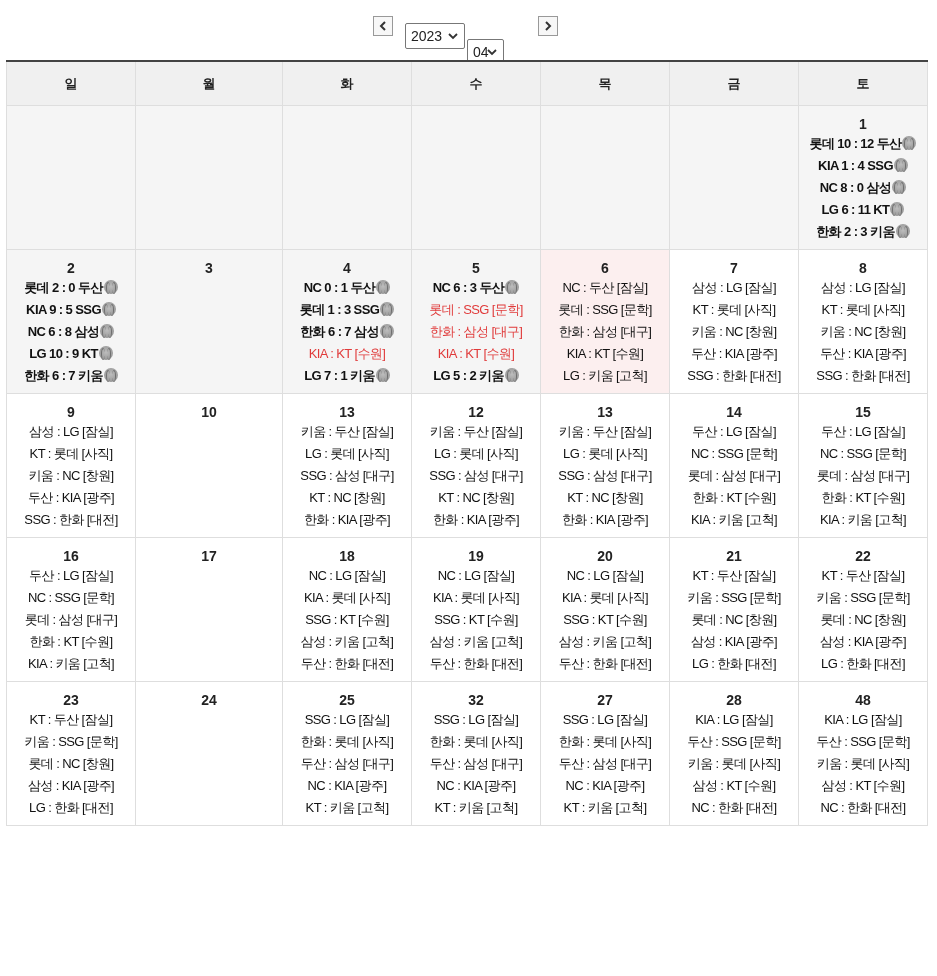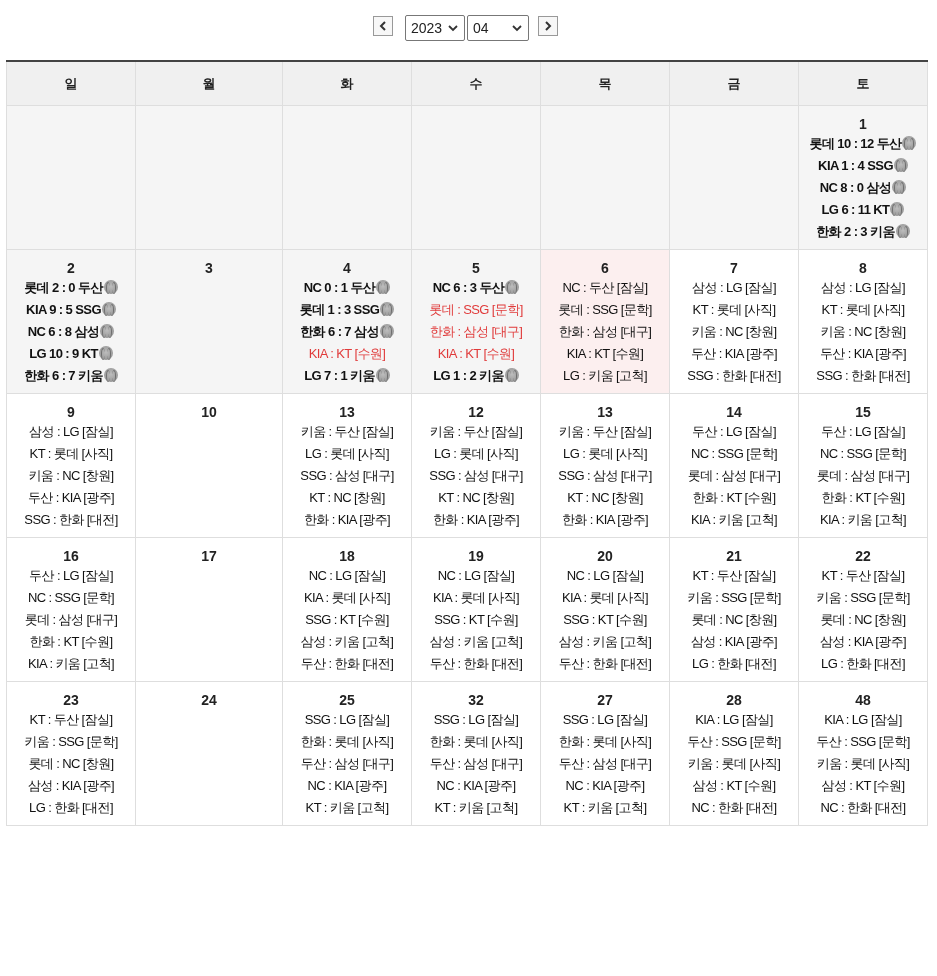--- a/index.html
+++ b/index.html
@@ -2,24 +2,24 @@
 <html><head>
 <meta charset="utf-8">
 <style>
   html, body { margin:0; padding:0; background:#ffffff; }
   body { width:937px; height:976px; position:relative; font-family:"DejaVu Sans","Liberation Sans",sans-serif; color:#222; overflow:hidden; }
   .nav { position:absolute; top:15px; left:0; width:937px; height:26px; }
   .nav-btn { position:absolute; top:1px; width:20px; height:20px; border:1px solid #999; background:#f7f7f7; box-sizing:border-box; display:flex; align-items:center; justify-content:center; cursor:pointer; }
   .nav-btn svg { width:8px; height:10px; }
   .prev { left:373px; }
   .next { left:538px; }
-  .sel { position:absolute; top:0; height:26px; border:1px solid #777; border-radius:2px; box-sizing:border-box; background:#fff; font-size:14px; color:#222; display:flex; align-items:center; padding-left:5px; font-family:"Liberation Sans",sans-serif; cursor:pointer; }
+  .sel { position:absolute; top:8px; height:26px; border:1px solid #777; border-radius:2px; box-sizing:border-box; background:#fff; font-size:14px; color:#222; display:flex; align-items:center; padding-left:5px; font-family:"Liberation Sans",sans-serif; cursor:pointer; }
   .sel .chev { position:absolute; right:6px; top:8px; width:10px; height:8px; }
   .sel-year { left:405px; width:60px; }
-  .sel-month { left:467px; width:62px; }
+  .sel-month { left:467px; width:37px;margin-top:16px; }
   table { position:absolute; top:60px; left:6px; width:921px; border-collapse:collapse; table-layout:fixed; border-top:2px solid #444; }
   th { height:43px; background:#f0f0f0; border:1px solid #dedede; font-size:13px; font-weight:bold; color:#222; text-align:center; padding:0; font-family:"Liberation Sans",sans-serif; }
   td { border:1px solid #dedede; vertical-align:top; text-align:center; padding:0; height:143px; font-family:"Liberation Sans",sans-serif; }
   td.past { background:#f5f5f5; }
   td.today { background:#fcefef; }
   td.future { background:#ffffff; }
   td.empty-past { background:#f5f5f5; }
   td.empty { background:#fff; }
   .day { font-size:14px; font-weight:bold; margin-top:9px; height:18px; line-height:18px; color:#222; }
   .g { font-size:13px; line-height:22px; height:22px; letter-spacing:-0.6px; color:#111; white-space:nowrap; }
@@ -118,21 +118,21 @@
         <div class="g res"><span>한화 6 : 7 삼성</span><span class="ball"></span></div>
         <div class="g sched cancel">KIA : KT [수원]</div>
         <div class="g res"><span>LG 7 : 1 키움</span><span class="ball"></span></div>
       </td>
       <td class="past">
         <div class="day">5</div>
         <div class="g res"><span>NC 6 : 3 두산</span><span class="ball"></span></div>
         <div class="g sched cancel">롯데 : SSG [문학]</div>
         <div class="g sched cancel">한화 : 삼성 [대구]</div>
         <div class="g sched cancel">KIA : KT [수원]</div>
-        <div class="g res"><span>LG 1 : 2 키움</span><span class="ball"></span></div>
+        <div class="g res"><span>LG 5 : 2 키움</span><span class="ball"></span></div>
       </td>
       <td class="today">
         <div class="day">6</div>
         <div class="g sched">NC : 두산 [잠실]</div>
         <div class="g sched">롯데 : SSG [문학]</div>
         <div class="g sched">한화 : 삼성 [대구]</div>
         <div class="g sched">KIA : KT [수원]</div>
         <div class="g sched">LG : 키움 [고척]</div>
       </td>
       <td class="future">

